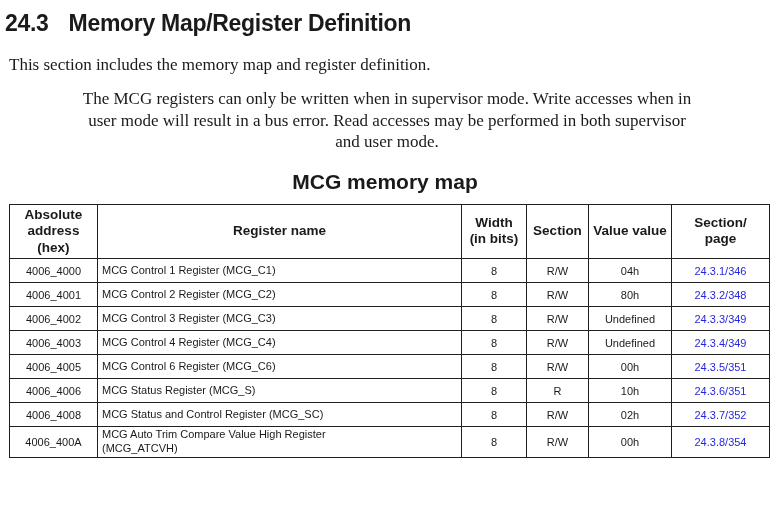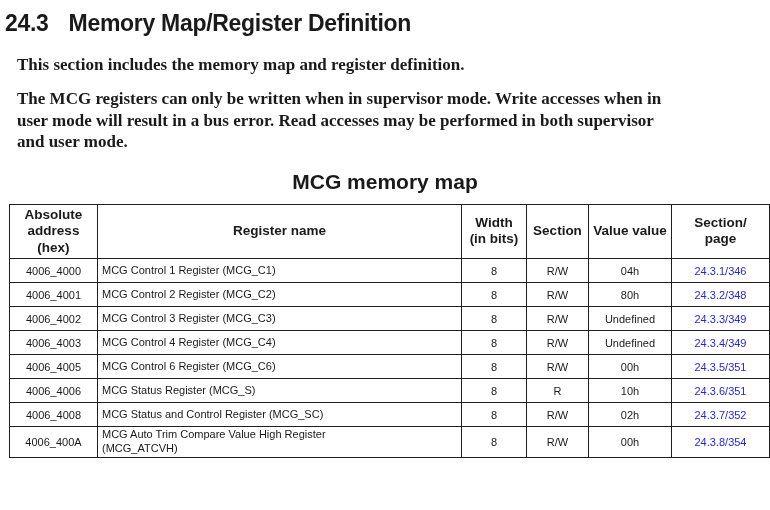--- a/index.html
+++ b/index.html
@@ -29,28 +29,28 @@
     letter-spacing: -0.3px;
     margin: 2px 0 0 0;
     color: var(--text-black);
   }
   .section-heading .sec-num {
     margin-right: 20px;
   }
   .body-para {
     font-family: "Liberation Serif", serif;
     font-size: 17px;
-    margin: 18px 0 0 12px;
-    color: var(--text-black);
-    font-weight: bold;
+    margin: 18px 0 0 4px;
+    color: var(--text-black);
   }
   .body-para.multiline {
     white-space: pre-line;
     line-height: 1.27;
     margin-top: 13px;
+    text-align: center;
   }
   .table-title {
     font-family: "Liberation Sans", sans-serif;
     font-weight: bold;
     font-size: 21px;
     text-align: center;
     width: 760px;
     margin: 17px 0 10px 0;
     color: var(--text-black);
   }

